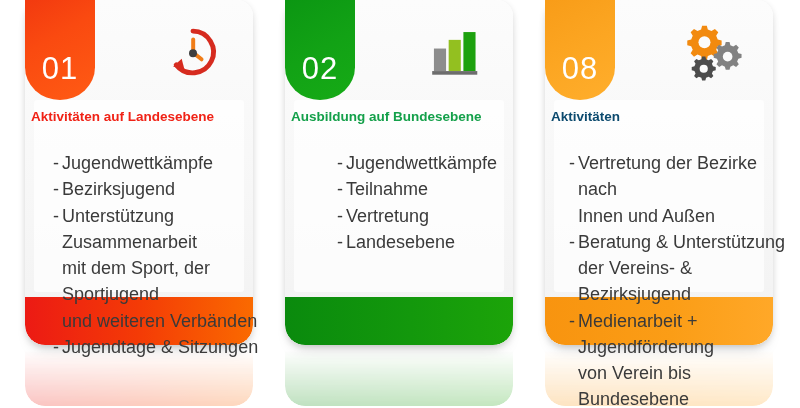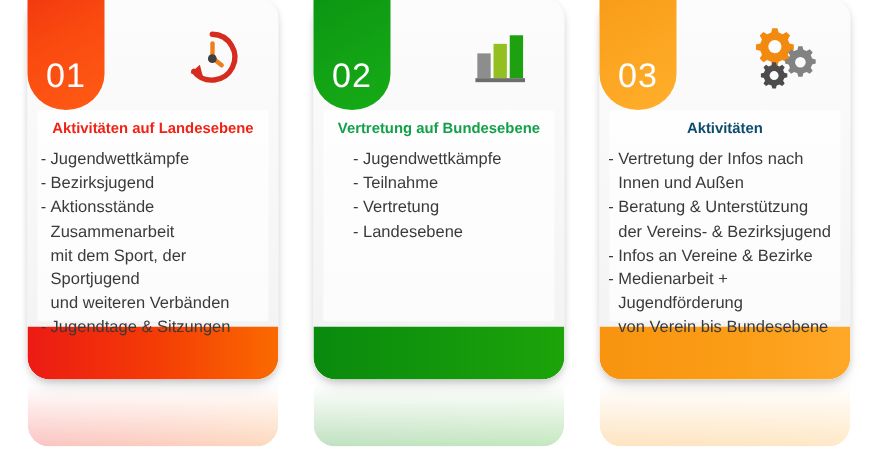--- a/index.html
+++ b/index.html
@@ -103,41 +103,40 @@
     justify-content: center;
   }
   .icon-wrap svg { display: block; }
 
   
   .card-title {
     position: absolute;
     top: 110px;
     left: 6px;
     width: 216px;
-    text-align: center;
     font-size: 13.5px;
     font-weight: bold;
     line-height: 1.1;
     z-index: 5;
   }
   .title-1 { color: #f02216; }
   .title-2 { color: #14a04a; }
   .title-3 { color: #0c4a6e; }
 
   
   .card-list {
     position: absolute;
     top: 134px;
     width: 216px;
     z-index: 5;
-    font-size: 15px;
+    font-size: 18px;
     line-height: 1.46;
     color: #3a3a3a;
     list-style: none;
-    margin: 0;
+    margin: 16px;
     padding: 0;
   }
   .list-1 { left: 12px; }
   .list-2 { left: 36px; }
   .list-3 { left: 8px; width: 220px; }
 
   .card-list li {
     position: relative;
     padding-left: 9px;
     white-space: pre-line;
@@ -201,21 +200,21 @@
         <rect x="31.5" y="32" width="4.4" height="14" rx="2.2" fill="#f07d18" transform="rotate(-52 33.7 34)"></rect>
         <circle cx="32" cy="33.5" r="4.4" fill="#3f3f3f"></circle>
       </svg>
     </div>
 
     <div class="card-title title-1">Aktivitäten auf Landesebene</div>
 
     <ul class="card-list list-1">
       <li>Jugendwettkämpfe</li>
       <li>Bezirksjugend</li>
-      <li>Aktionsstände Zusammenarbeit
+      <li>Unterstützung Zusammenarbeit
 mit dem Sport, der Sportjugend
 und weiteren Verbänden</li>
       <li>Jugendtage &amp; Sitzungen</li>
     </ul>
   </div>
 
   <div class="card card-2">
     <div class="card-body">
       <div class="inner-panel"></div>
       <div class="footer-band band-2"></div>
@@ -227,38 +226,38 @@
 
     <div class="icon-wrap">
       <svg width="56" height="52" viewBox="0 0 64 60">
         <rect x="10" y="26" width="14" height="26" fill="#8d8d8d"></rect>
         <rect x="27" y="16" width="14" height="36" fill="#93c020"></rect>
         <rect x="44" y="7" width="14" height="45" fill="#1da10e"></rect>
         <rect x="8" y="52" width="52" height="4.2" fill="#6d6d6d"></rect>
       </svg>
     </div>
 
-    <div class="card-title title-2">Vertretung auf Bundesebene</div>
+    <div class="card-title title-2">Ausbildung auf Bundesebene</div>
 
     <ul class="card-list list-2">
       <li>Jugendwettkämpfe</li>
       <li>Teilnahme</li>
       <li>Vertretung</li>
       <li>Landesebene</li>
     </ul>
   </div>
 
   <div class="card card-3">
     <div class="card-body">
       <div class="inner-panel"></div>
       <div class="footer-band band-3"></div>
     </div>
 
     <div class="badge badge-3">
-      <span class="badge-num">03</span>
+      <span class="badge-num">08</span>
     </div>
 
     <div class="icon-wrap">
       <svg width="66" height="60" viewBox="0 0 72 66">
         <g fill="#f28a0f">
           <path d="M24 4 l5.2 0 1.1 4.3 4 1.7 3.8-2.3 3.7 3.7 -2.3 3.8 1.7 4 4.3 1.1 0 5.2 -4.3 1.1 -1.7 4 2.3 3.8 -3.7 3.7 -3.8-2.3 -4 1.7 -1.1 4.3 -5.2 0 -1.1-4.3 -4-1.7 -3.8 2.3 -3.7-3.7 2.3-3.8 -1.7-4 -4.3-1.1 0-5.2 4.3-1.1 1.7-4 -2.3-3.8 3.7-3.7 3.8 2.3 4-1.7 Z"></path>
         </g>
         <circle cx="26.6" cy="22.4" r="6.6" fill="#fbfbfb"></circle>
 
         <g fill="#828282">
@@ -269,25 +268,24 @@
         <g fill="#4c4c4c">
           <path d="M24 38 l3.6 0 0.8 3 2.8 1.2 2.7-1.6 2.5 2.5 -1.6 2.7 1.2 2.8 3 0.8 0 3.6 -3 0.8 -1.2 2.8 1.6 2.7 -2.5 2.5 -2.7-1.6 -2.8 1.2 -0.8 3 -3.6 0 -0.8-3 -2.8-1.2 -2.7 1.6 -2.5-2.5 1.6-2.7 -1.2-2.8 -3-0.8 0-3.6 3-0.8 1.2-2.8 -1.6-2.7 2.5-2.5 2.7 1.6 2.8-1.2 Z"></path>
         </g>
         <circle cx="25.8" cy="51.4" r="4.5" fill="#fbfbfb"></circle>
       </svg>
     </div>
 
     <div class="card-title title-3">Aktivitäten</div>
 
     <ul class="card-list list-3">
-      <li>Vertretung der Infos nach
+      <li>Vertretung der Bezirke nach
 Innen und Außen</li>
       <li>Beratung &amp; Unterstützung
 der Vereins- &amp; Bezirksjugend</li>
-      <li>Infos an Vereine &amp; Bezirke</li>
       <li>Medienarbeit + Jugendförderung
 von Verein bis Bundesebene</li>
     </ul>
   </div>
 
   <div class="reflection refl-1"></div>
   <div class="reflection refl-2"></div>
   <div class="reflection refl-3"></div>
 
 </div>

